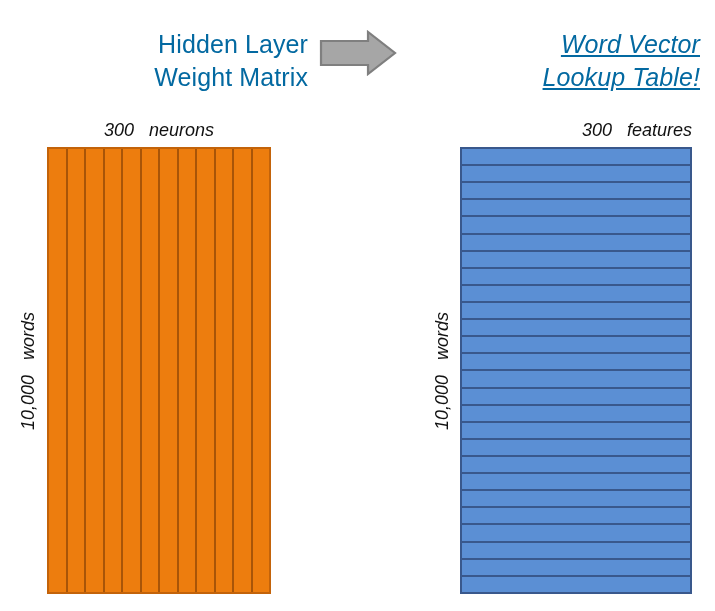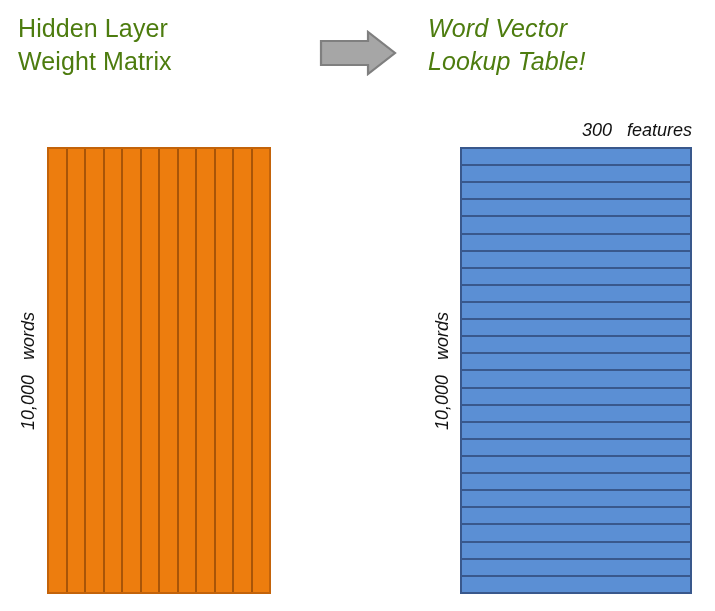--- a/index.html
+++ b/index.html
@@ -17,38 +17,40 @@
     position: relative;
     width: 715px;
     height: 611px;
     background: #ffffff;
     overflow: hidden;
   }
 
   
   .panel-title {
     position: absolute;
-    text-align: left;
+    text-align: right;
     font-size: 25px;
     line-height: 33px;
-    color: #4d7c0f;
+    color: #0369a1;
     letter-spacing: 0.1px;
     white-space: pre-line;
+    margin-top: 16px;
   }
   #title-left {
     left: 18px;
     top: 12px;
     width: 290px;
     font-style: normal;
   }
   #title-right {
     left: 428px;
     top: 12px;
     width: 272px;
     font-style: italic;
+    text-decoration: underline;
   }
 
   
   #arrow-wrap {
     position: absolute;
     left: 318px;
     top: 30px;
     width: 80px;
     height: 46px;
   }
@@ -139,20 +141,21 @@
 
   <div id="arrow-wrap">
     <svg width="80" height="46" viewBox="0 0 80 46">
       <polygon points="3,11 50,11 50,2 77,23 50,44 50,35 3,35" fill="#A6A6A6" stroke="#7F7F7F" stroke-width="2.2" stroke-linejoin="miter"></polygon>
     </svg>
   </div>
 
   <div id="title-right" class="panel-title">Word Vector
 Lookup Table!</div>
 
+  <div id="header-left" class="col-header">300   neurons</div>
 
   <div id="header-right" class="col-header">300   features</div>
 
   <div id="rowlabel-left" class="row-label">10,000   words</div>
 
   <div id="rowlabel-right" class="row-label">10,000   words</div>
 
   <div id="matrix-orange" class="matrix">
       <div class="cell"></div>
       <div class="cell"></div>

